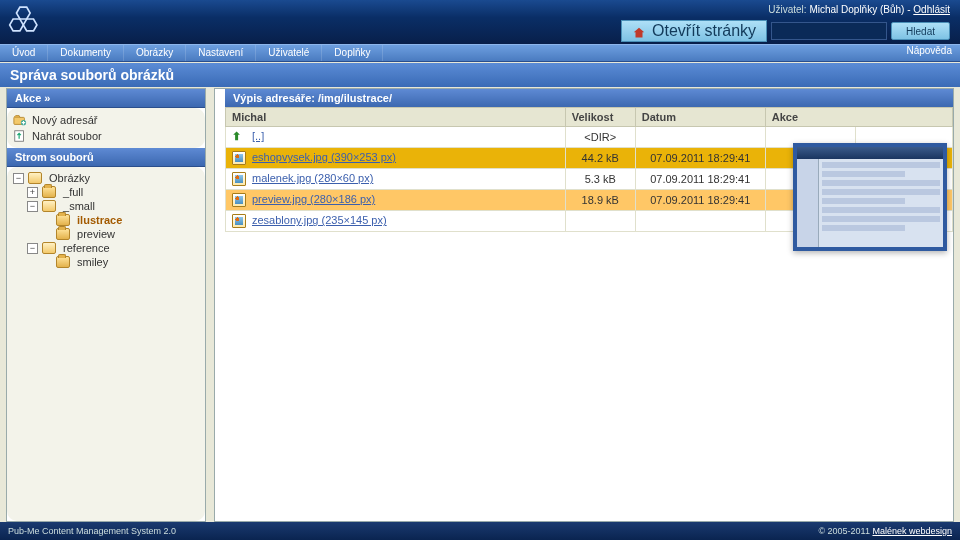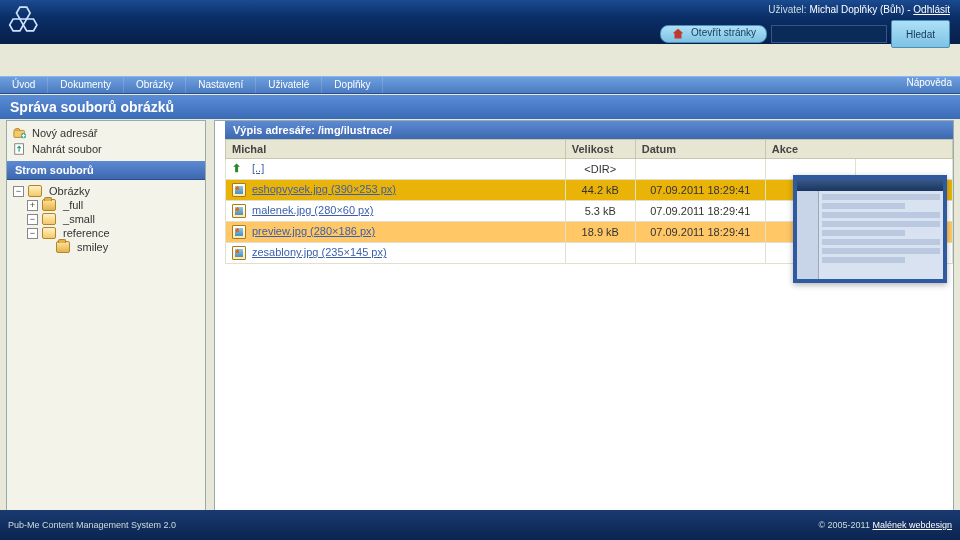--- a/index.html
+++ b/index.html
@@ -11,38 +11,38 @@
 .logo-icon svg { width: 34px; height: 34px; }
 .logo-text { line-height: 1; }
 .logo-title { font-family: "Trebuchet MS",sans-serif; font-size: 22px; letter-spacing: 1px; color:#eaf2ff; }
 .logo-sub { font-size: 9px; color:#9fb8e6; letter-spacing:.5px; }
 
 .user-block { position: absolute; top: 4px; right: 10px; font-size: 10px; }
 .user-block .lbl { color:#cdd; }
 .user-block a { color:#fff; }
 
 .open-pages { position: absolute; right: 10px; top: 20px; display: flex; gap: 4px; align-items: center; }
-.open-btn { display: flex; align-items:flex-start; gap:6px; background: linear-gradient(#aee0f7,#7ec2e4); border:1px solid #4a90b8; border-radius:8px; padding:1px 10px; font-size:10px; color:#123a5a; cursor:pointer;}
+.open-btn { display: flex; align-items:flex-end; gap:6px; background: linear-gradient(#aee0f7,#7ec2e4); border:1px solid #4a90b8; border-radius:0; padding:1px 10px; font-size:16px; color:#123a5a; cursor:pointer;}
 .home-icon{width:14px;height:14px;display:inline-block}
 .search-box { width:116px; height:18px; background:#0a2a58; border:1px solid #34568c; color:#fff; font-size:10px; padding:0 4px; }
-.search-btn { background: linear-gradient(#aee0f7,#7ec2e4); border:1px solid #4a90b8; border-radius:2px; height:28px; padding:0 14px; font-size:10px; color:#123a5a; cursor:pointer; }
-
-.menubar { background: linear-gradient(#6d9fe0,#4a7bc0); border-top:1px solid #8db6ec; border-bottom:1px solid #2a4e8c; height:18px; display:flex; justify-content:space-between; font-size:10px;margin-top:32px;}
+.search-btn { background: linear-gradient(#aee0f7,#7ec2e4); border:1px solid #4a90b8; border-radius:2px; height:18px; padding:0 14px; font-size:10px; color:#123a5a; cursor:pointer; }
+
+.menubar { background: linear-gradient(#6d9fe0,#4a7bc0); border-top:1px solid #8db6ec; border-bottom:1px solid #2a4e8c; height:18px; display:flex; justify-content:space-between; font-size:10px;}
 .menubar ul { list-style:none; display:flex; }
 .menubar li { padding:2px 12px; color:#fff; cursor:pointer; border-right:1px solid rgba(255,255,255,.15);}
 .menubar .right { padding-right:8px; }
 
 .page-title { background: linear-gradient(#5b8cd6,#3a6bb6); color:#fff; font-weight:bold; font-size:14px; padding:4px 10px; border-top:1px solid #e8e8d8; border-bottom:1px solid #e8e8d8;}
 
 .content { display:flex; gap:8px; padding:0 6px; height: calc(540px - 44px - 18px - 26px - 18px); }
 .sidebar { width:200px; border:1px solid #9aa; background:#fff; display:flex; flex-direction:column;}
 .panel { flex:1; border:1px solid #9aa; background:#fff; position:relative;padding-left:10px;}
 
 .box-head { background: linear-gradient(#5e8ad4,#3c68b0); color:#fff; font-weight:bold; font-size:11px; padding:3px 8px; border-bottom:1px solid #2a4e8c;}
-.box-body { padding:4px 6px; background:#f3f3ea; font-size:11px; }
+.box-body { padding:4px 6px; background:#f3f3ea; font-size:11px;border-radius:10px; }
 .sidebar .box-body.tree { flex:1; overflow:auto; }
 
 .action-list { list-style:none; }
 .action-list li { display:flex; align-items:center; gap:5px; padding:1px 0; cursor:pointer; }
 .mini-icon { width:14px; height:14px; display:inline-flex; align-items:center; justify-content:center;}
 
 .tree ul { list-style:none; padding-left:0;}
 .tree li { white-space:nowrap; }
 .tree .row { display:flex; align-items:center; gap:2px; padding:1px 0; cursor:pointer;}
 .tree ul ul { padding-left:14px; }
@@ -69,21 +69,21 @@
 
 .preview-pop { position:absolute; right:6px; top:54px; width:154px; border:4px solid #2f5aa0; background:#fff; padding:0; box-shadow:0 2px 6px rgba(0,0,0,.3);}
 .preview-pop .thumb { width:100%; height:100px; background:#d8e2f0; }
 .thumb-header{height:12px;background:linear-gradient(#3a5a8a,#1a3560);}
 .thumb-body{display:flex;height:88px;}
 .thumb-side{width:22px;background:#c8d4e8;border-right:1px solid #9ab;}
 .thumb-main{flex:1;padding:3px;}
 .thumb-row{height:6px;background:#bac8e0;margin-bottom:3px;}
 .thumb-row.short{width:70%;}
 
-.footer { position:fixed; bottom:0; left:0; right:0; height:30px; background: linear-gradient(#1a3a70,#0a2450); color:#cdd; font-size:9px; display:flex; justify-content:space-between; align-items:center; padding:0 8px;}
+.footer { position:fixed; bottom:0; left:0; right:0; height:18px; background: linear-gradient(#1a3a70,#0a2450); color:#cdd; font-size:9px; display:flex; justify-content:space-between; align-items:center; padding:0 8px;}
 .footer a { color:#fff;}
 </style>
 </head>
 <body>
 
 <div class="topbar">
   <div class="logo">
     <span class="logo-icon">
       <svg viewBox="0 0 40 40">
           <g fill="none" stroke="#cfe3ff" stroke-width="2">
@@ -120,20 +120,21 @@
       <li>Uživatelé</li>
       <li>Doplňky</li>
     </ul>
   <div class="right"><span style="color:#fff;cursor:pointer;">Nápověda</span></div>
 </div>
 
 <div class="page-title">Správa souborů obrázků</div>
 
 <div class="content">
   <div class="sidebar">
+    <div class="box-head">Akce »</div>
     <div class="box-body">
       <ul class="action-list" id="action-list">
           <li>
             <span class="mini-icon">
               <svg viewBox="0 0 16 16">
                 <rect x="1" y="5" width="12" height="8" rx="1" fill="#f3c96b" stroke="#b3852a"></rect>
                 <path d="M1 5l2-2h4l1 2" fill="#e3b24c" stroke="#b3852a"></path>
                 <circle cx="12" cy="11" r="3" fill="#4a9"></circle>
                 <path d="M12 9v4M10 11h4" stroke="#fff" stroke-width="1.2"></path>
               </svg>
@@ -155,20 +156,28 @@
     <div class="box-body tree">
       <ul>
         <li>
           <div class="row"><span class="exp">−</span><span class="folder-icon folder-open"></span>&nbsp;<span>Obrázky</span></div>
           <ul>
             <li>
                 <div class="row"><span class="exp">+</span><span class="folder-icon folder-closed"></span>&nbsp;<span>_full</span></div>
               </li>
             <li>
                 <div class="row"><span class="exp">−</span><span class="folder-icon folder-open"></span>&nbsp;<span>_small</span></div>
+              <ul>
+                <li>
+                    <div class="row"><span class="noexp"></span><span class="folder-icon folder-closed"></span>&nbsp;<span class="sel">ilustrace</span></div>
+                  </li>
+                <li>
+                    <div class="row"><span class="noexp"></span><span class="folder-icon folder-closed"></span>&nbsp;<span>preview</span></div>
+                  </li>
+              </ul>
             </li>
             <li>
                 <div class="row"><span class="exp">−</span><span class="folder-icon folder-open"></span>&nbsp;<span>reference</span></div>
               <ul>
                   <li>
                     <div class="row"><span class="noexp"></span><span class="folder-icon folder-closed"></span>&nbsp;<span>smiley</span></div>
                   </li>
                 </ul>
             </li>
           </ul>

